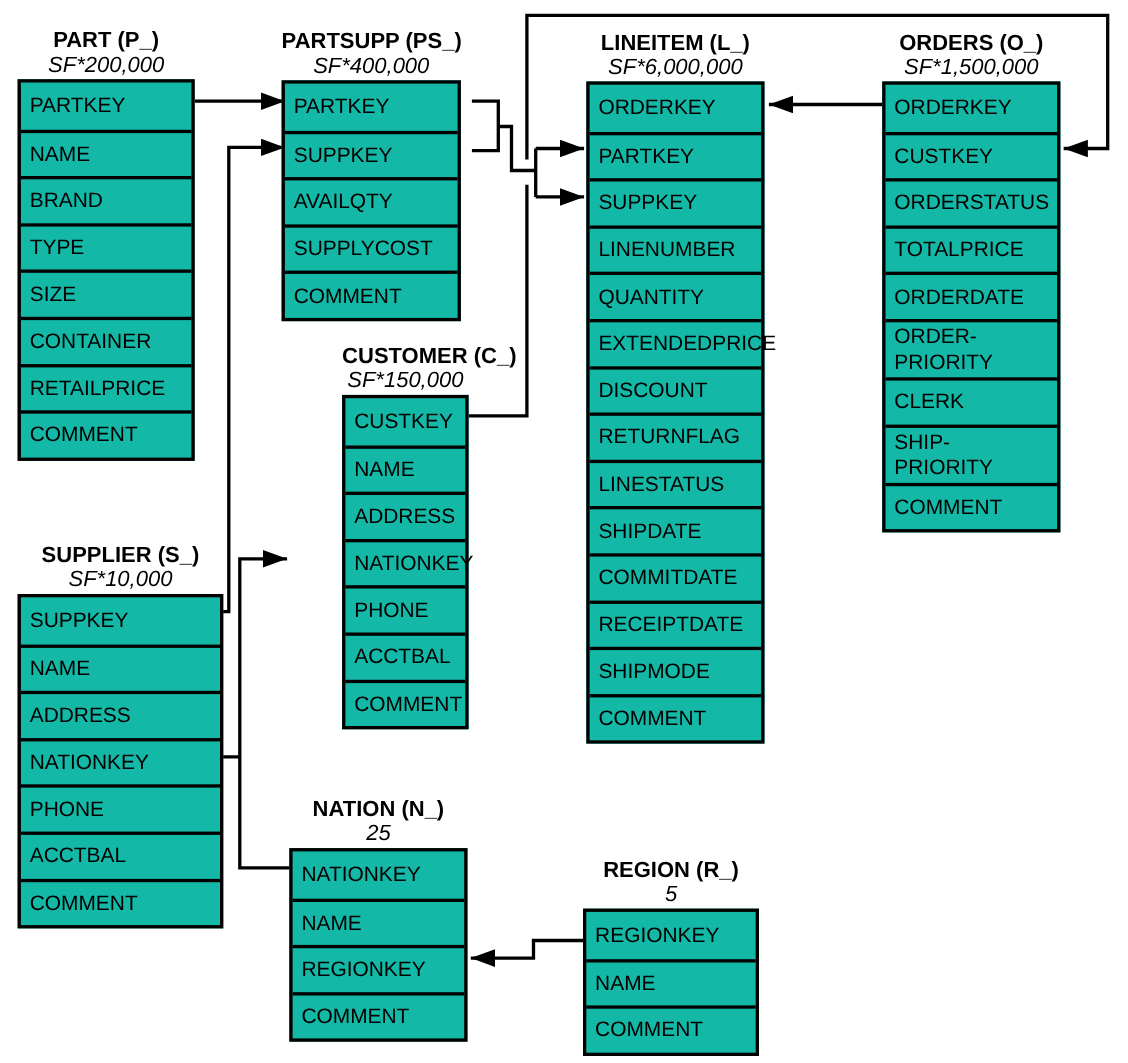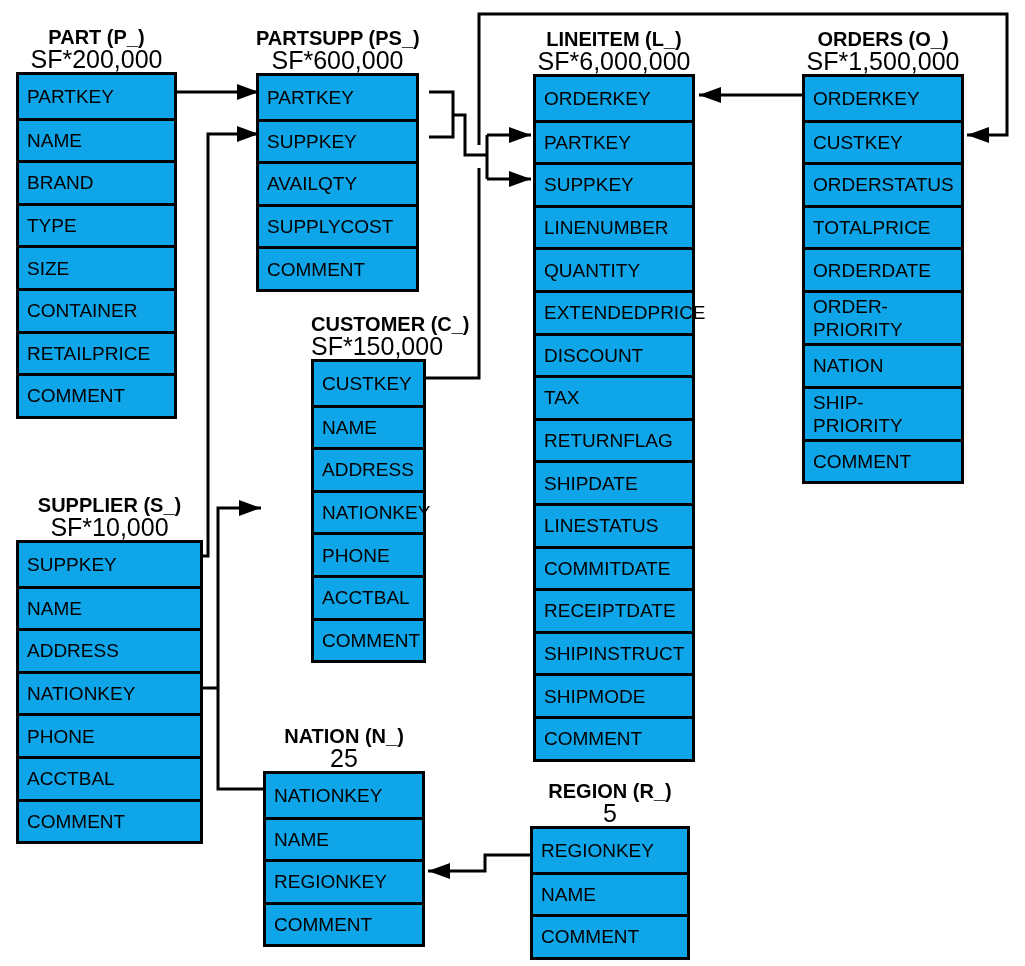--- a/index.html
+++ b/index.html
@@ -9,22 +9,22 @@
     width: 1025px;
     height: 966px;
     background: #ffffff;
     font-family: "Liberation Sans", sans-serif;
     color: #000000;
     overflow: hidden;
   }
   svg.rels { position: absolute; left: 0; top: 0; z-index: 0; }
   .tbl { position: absolute; z-index: 1; text-align: center; }
   .tbl-title { font-size: 20px; line-height: 23px; font-weight: bold; white-space: nowrap; }
-  .tbl-card  { font-size: 25px; line-height: 21px; margin-bottom: 2px; white-space: nowrap; }
-  .tbl-box   { border: 3px solid #000; background: #0ea5e9; text-align: left; width: 100%; }
+  .tbl-card  { font-size: 20px; line-height: 21px; margin-bottom: 2px; white-space: nowrap; font-style: italic; }
+  .tbl-box   { border: 3px solid #000; background: #14b8a6; text-align: left; width: 100%; }
   .col-row {
     min-height: 42.6px;
     display: flex;
     align-items: center;
     padding: 2px 1px 2px 8px;
     font-size: 19px;
     line-height: 23px;
     white-space: pre-line;
     border-top: 3px solid #000;
     overflow: visible;
@@ -68,65 +68,63 @@
         <div class="col-row">TYPE</div>
         <div class="col-row">SIZE</div>
         <div class="col-row">CONTAINER</div>
         <div class="col-row">RETAILPRICE</div>
         <div class="col-row">COMMENT</div>
       </div>
   </div>
 
   <div class="tbl" style="left:256px; top:27px; width:163px;">
     <div class="tbl-title">PARTSUPP (PS_)</div>
-    <div class="tbl-card">SF*600,000</div>
+    <div class="tbl-card">SF*400,000</div>
     <div class="tbl-box">
         <div class="col-row">PARTKEY</div>
         <div class="col-row">SUPPKEY</div>
         <div class="col-row">AVAILQTY</div>
         <div class="col-row">SUPPLYCOST</div>
         <div class="col-row">COMMENT</div>
       </div>
   </div>
 
   <div class="tbl" style="left:533px; top:28px; width:162px;">
     <div class="tbl-title">LINEITEM (L_)</div>
     <div class="tbl-card">SF*6,000,000</div>
     <div class="tbl-box">
         <div class="col-row">ORDERKEY</div>
         <div class="col-row">PARTKEY</div>
         <div class="col-row">SUPPKEY</div>
         <div class="col-row">LINENUMBER</div>
         <div class="col-row">QUANTITY</div>
         <div class="col-row">EXTENDEDPRICE</div>
         <div class="col-row">DISCOUNT</div>
-        <div class="col-row">TAX</div>
         <div class="col-row">RETURNFLAG</div>
+        <div class="col-row">LINESTATUS</div>
         <div class="col-row">SHIPDATE</div>
-        <div class="col-row">LINESTATUS</div>
         <div class="col-row">COMMITDATE</div>
         <div class="col-row">RECEIPTDATE</div>
-        <div class="col-row">SHIPINSTRUCT</div>
         <div class="col-row">SHIPMODE</div>
         <div class="col-row">COMMENT</div>
       </div>
   </div>
 
   <div class="tbl" style="left:802px; top:28px; width:162px;">
     <div class="tbl-title">ORDERS (O_)</div>
     <div class="tbl-card">SF*1,500,000</div>
     <div class="tbl-box">
         <div class="col-row">ORDERKEY</div>
         <div class="col-row">CUSTKEY</div>
         <div class="col-row">ORDERSTATUS</div>
         <div class="col-row">TOTALPRICE</div>
         <div class="col-row">ORDERDATE</div>
         <div class="col-row">ORDER-
 PRIORITY</div>
-        <div class="col-row">NATION</div>
+        <div class="col-row">CLERK</div>
         <div class="col-row">SHIP-
 PRIORITY</div>
         <div class="col-row">COMMENT</div>
       </div>
   </div>
 
   <div class="tbl" style="left:263px; top:313px; width:163px;padding-left:48px;">
     <div class="tbl-title">CUSTOMER (C_)</div>
     <div class="tbl-card">SF*150,000</div>
     <div class="tbl-box">

